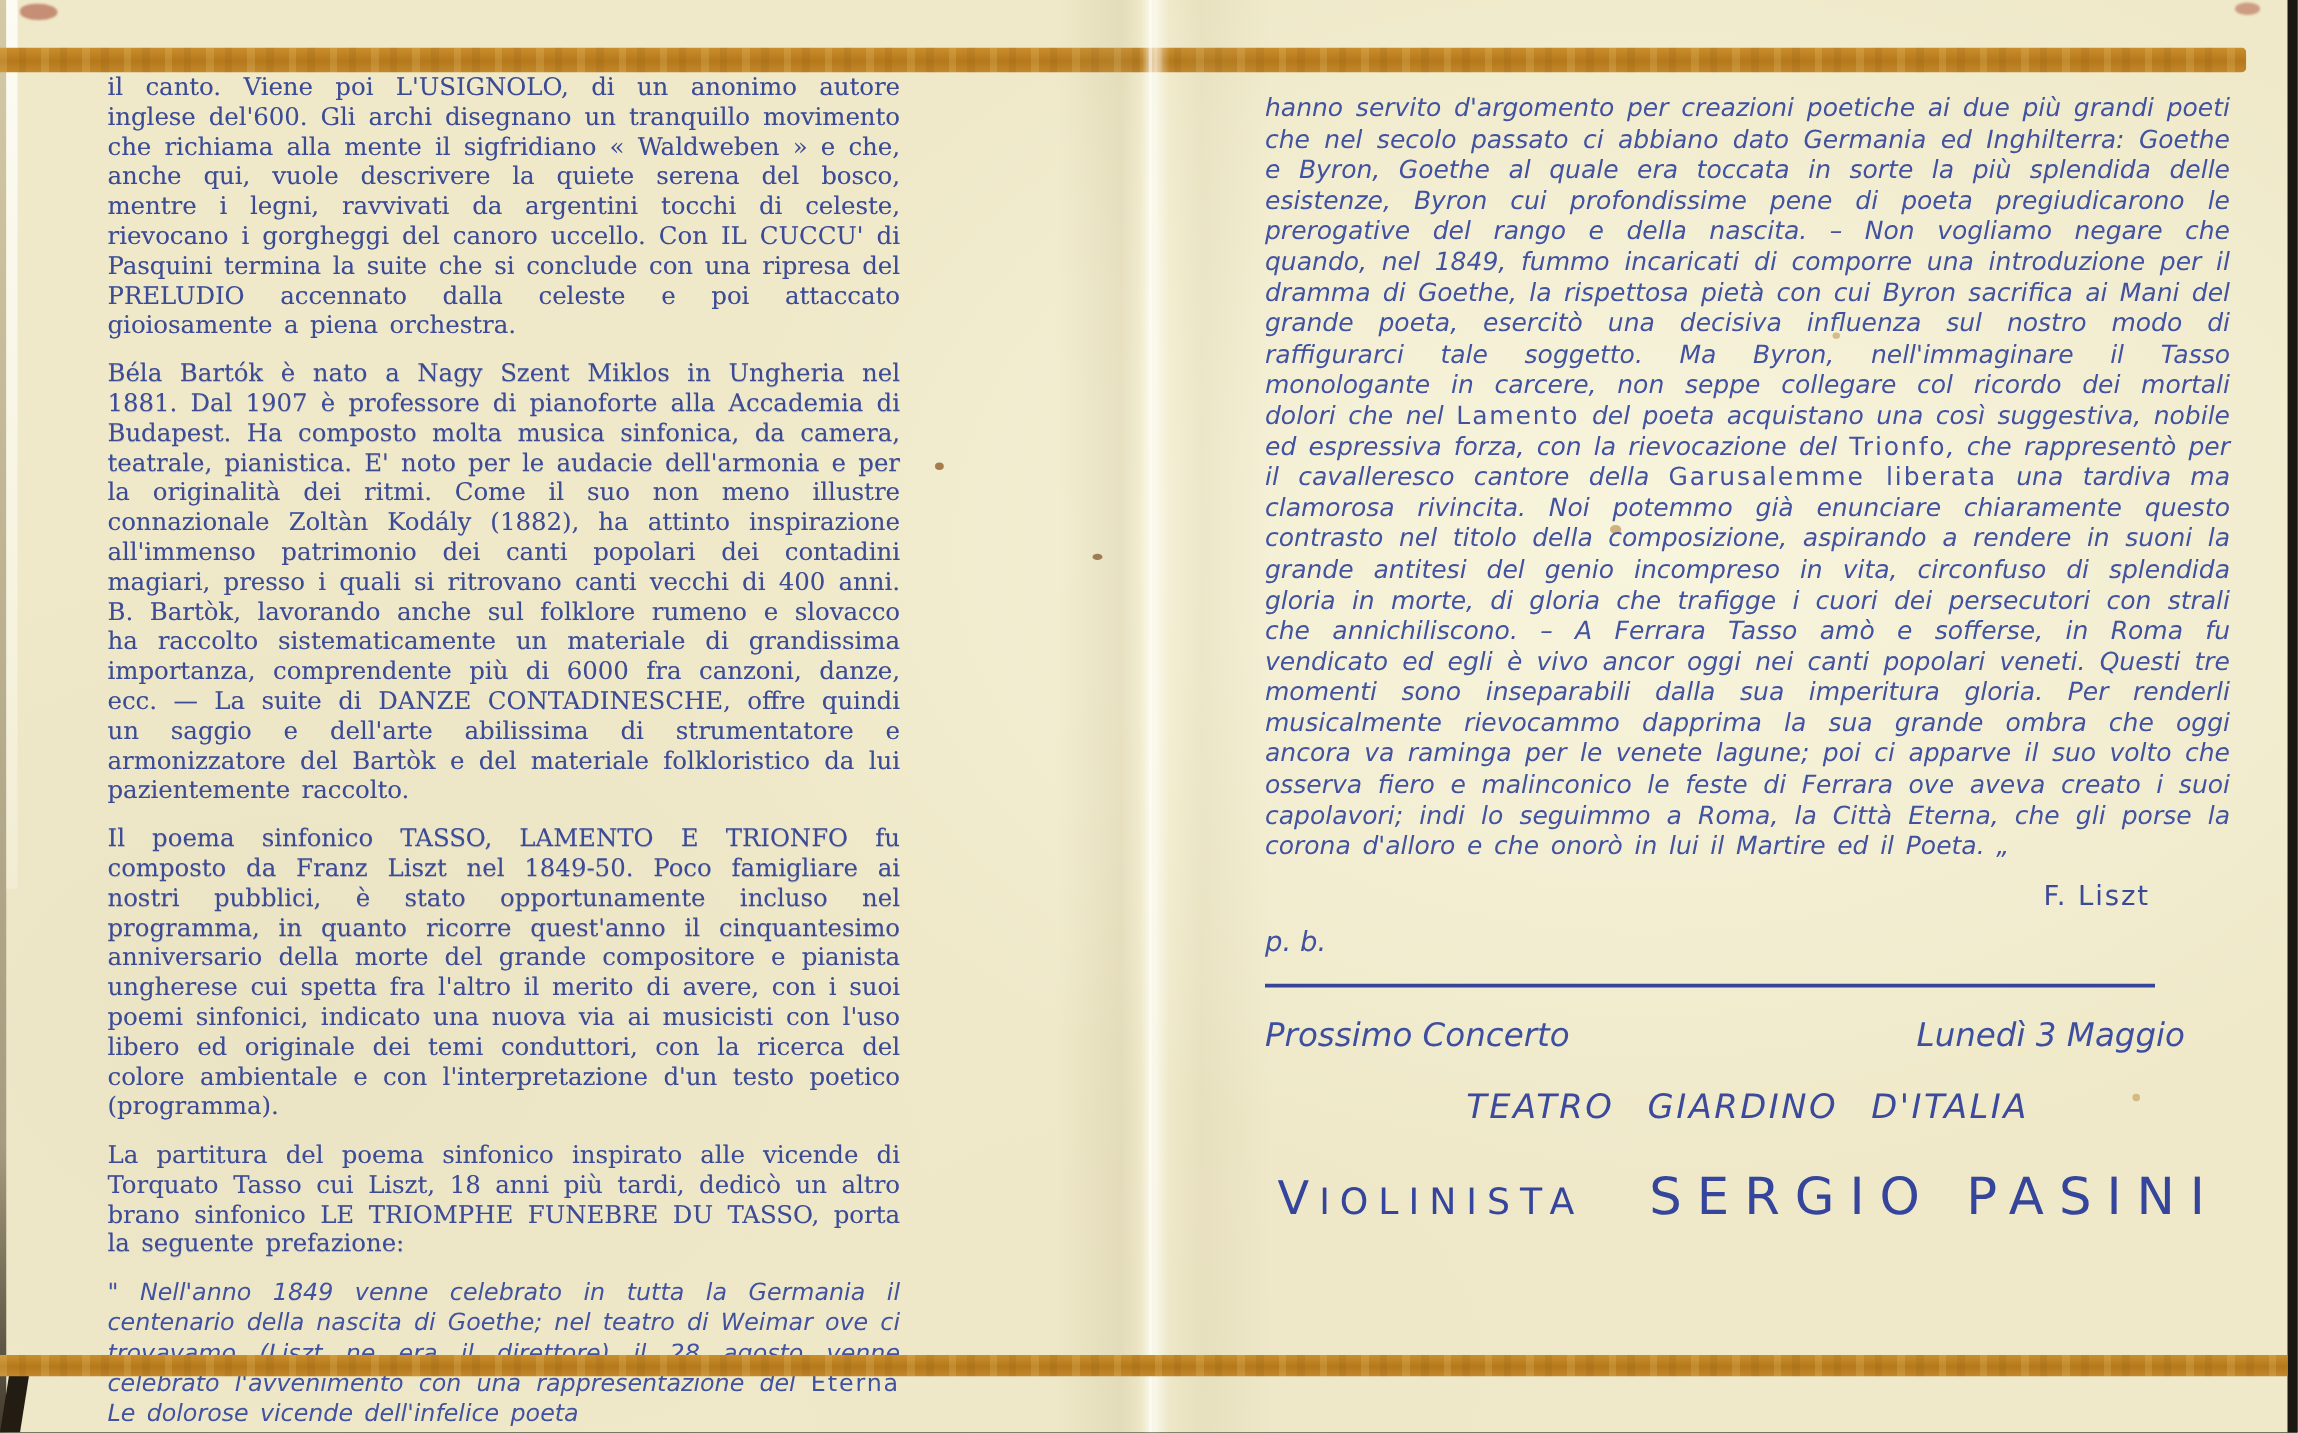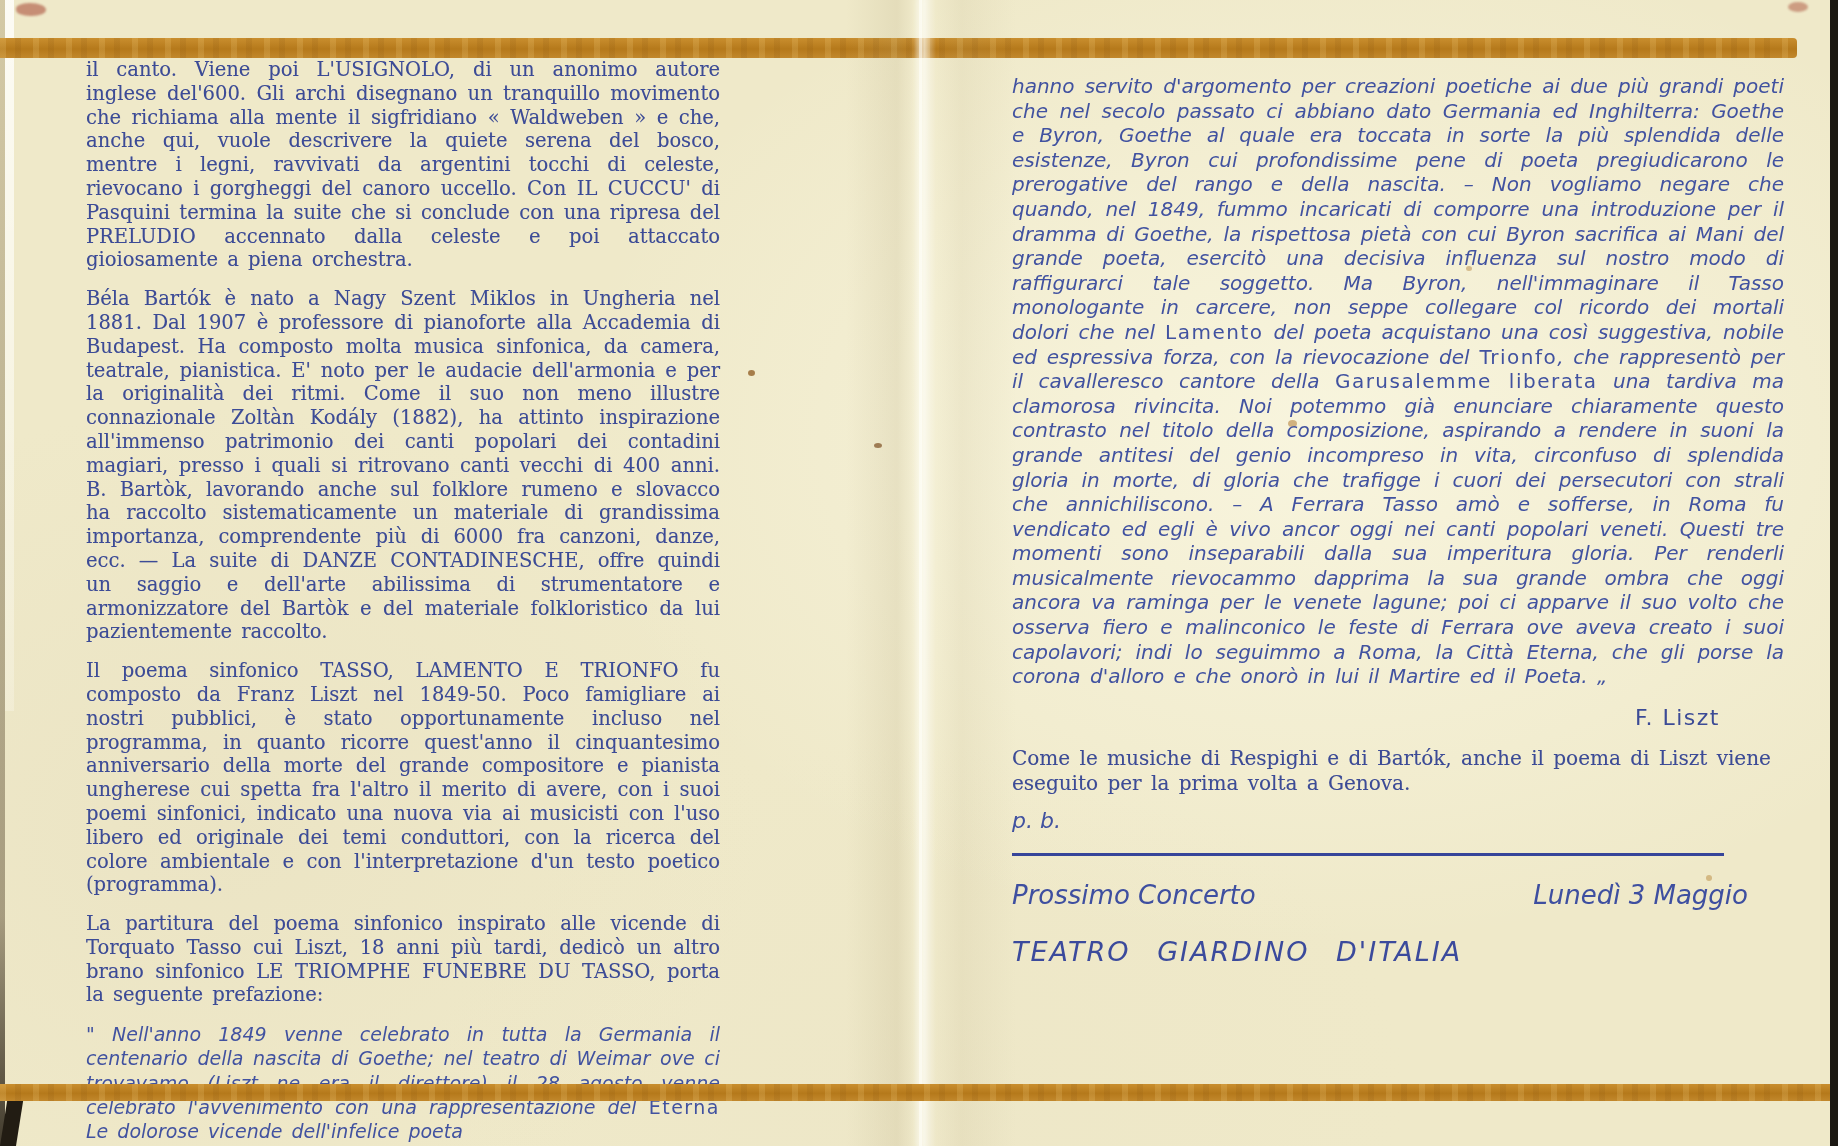--- a/index.html
+++ b/index.html
@@ -54,21 +54,21 @@
   
   .page-right { position:absolute; left:1012px; top:74px; width:772px; color:#4152a0; }
   .quote-right { margin:0; font-style:italic; font-size:20px; line-height:24.6px; text-align:justify; word-spacing:3px; }
   .sig { margin-top:16px; padding-right:64px; text-align:right; font-style:normal; font-size:22px; letter-spacing:1.5px; color:#3c4b96; }
   .note { margin:16px 0 0 0; font-family:"DejaVu Serif", serif; font-size:20px; line-height:25px; color:#3c4b96;
     word-spacing:3px; text-shadow:0.2px 0.2px 0 rgba(60,75,150,.3); }
   .initials { margin-top:12px; padding-right:92px; text-align:left; font-style:italic; font-size:22px; }
   .rule { margin-top:20px; width:712px; height:3px; background:#36459a; }
   .footer-row { margin-top:24px; display:flex; justify-content:space-between; align-items:baseline;
     padding-right:36px; font-style:italic; font-size:26px; color:#3e4fa0; }
-  .venue { margin-top:26px; font-style:italic; font-size:27px; letter-spacing:2px; word-spacing:16px; color:#3b4a9c; }
+  .venue { margin-top:26px; text-align:center; font-style:italic; font-size:27px; letter-spacing:2px; word-spacing:16px; color:#3b4a9c; }
   .performer { margin-top:32px; display:flex; justify-content:space-between; align-items:baseline; padding:0 8px 0 10px; color:#35459b; }
   .performer-role { font-size:29px; letter-spacing:8px; }
   .performer-role::first-letter { font-size:37px; }
   .performer-name { font-size:41px; letter-spacing:12px; }
 </style>
 </head>
 <body>
 
 <div class="sheet">
 
@@ -91,31 +91,34 @@
     <p>Il poema sinfonico TASSO, LAMENTO E TRIONFO fu composto da Franz Liszt nel 1849-50. Poco famigliare ai nostri pubblici, è stato opportunamente incluso nel programma, in quanto ricorre quest'anno il cinquantesimo anniversario della morte del grande compositore e pianista ungherese cui spetta fra l'altro il merito di avere, con i suoi poemi sinfonici, indicato una nuova via ai musicisti con l'uso libero ed originale dei temi conduttori, con la ricerca del colore ambientale e con l'interpretazione d'un testo poetico (programma).</p>
     <p>La partitura del poema sinfonico inspirato alle vicende di Torquato Tasso cui Liszt, 18 anni più tardi, dedicò un altro brano sinfonico LE TRIOMPHE FUNEBRE DU TASSO, porta la seguente prefazione:</p>
     <p class="quote-left"><span>" Nell'anno 1849 venne celebrato in tutta la Germania il centenario della nascita di Goethe; nel teatro di Weimar ove ci trovavamo (Liszt ne era il direttore) il 28 agosto venne celebrato l'avvenimento con una rappresentazione del </span><span class="upright-name">Eterna</span><span> Le dolorose vicende dell'infelice poeta</span></p>
   </div>
 
   <div class="page-right">
     <p class="quote-right"><span>hanno servito d'argomento per creazioni poetiche ai due più grandi poeti che nel secolo passato ci abbiano dato Germania ed Inghilterra: Goethe e Byron, Goethe al quale era toccata in sorte la più splendida delle esistenze, Byron cui profondissime pene di poeta pregiudicarono le prerogative del rango e della nascita. – Non vogliamo negare che quando, nel 1849, fummo incaricati di comporre una introduzione per il dramma di Goethe, la rispettosa pietà con cui Byron sacrifica ai Mani del grande poeta, esercitò una decisiva influenza sul nostro modo di raffigurarci tale soggetto. Ma Byron, nell'immaginare il Tasso monologante in carcere, non seppe collegare col ricordo dei mortali dolori che nel </span><span class="upright-name">Lamento</span><span> del poeta acquistano una così suggestiva, nobile ed espressiva forza, con la rievocazione del </span><span class="upright-name">Trionfo</span><span>, che rappresentò per il cavalleresco cantore della </span><span class="upright-name">Garusalemme liberata</span><span> una tardiva ma clamorosa rivincita. Noi potemmo già enunciare chiaramente questo contrasto nel titolo della composizione, aspirando a rendere in suoni la grande antitesi del genio incompreso in vita, circonfuso di splendida gloria in morte, di gloria che trafigge i cuori dei persecutori con strali che annichiliscono. – A Ferrara Tasso amò e sofferse, in Roma fu vendicato ed egli è vivo ancor oggi nei canti popolari veneti. Questi tre momenti sono inseparabili dalla sua imperitura gloria. Per renderli musicalmente rievocammo dapprima la sua grande ombra che oggi ancora va raminga per le venete lagune; poi ci apparve il suo volto che osserva fiero e malinconico le feste di Ferrara ove aveva creato i suoi capolavori; indi lo seguimmo a Roma, la Città Eterna, che gli porse la corona d'alloro e che onorò in lui il Martire ed il Poeta. „</span></p>
 
     <div class="sig">F. Liszt</div>
 
-    <p class="note">Come le musiche di Respighi e di Bartók, anche il poema di Liszt viene eseguito per la prima volta a Genova.</p>
 
     <div class="initials">p. b.</div>
 
     <div class="rule"></div>
 
     <div class="footer-row">
       <span>Prossimo Concerto</span>
       <span>Lunedì 3 Maggio</span>
     </div>
 
     <div class="venue">TEATRO GIARDINO D'ITALIA</div>
 
+    <div class="performer">
+      <span class="performer-role">VIOLINISTA</span>
+      <span class="performer-name">SERGIO PASINI</span>
+    </div>
   </div>
 
   <div class="fold"></div>
   <div class="crease"></div>
   <div class="corner-bl"></div>
 </div>
 
 </body></html>

